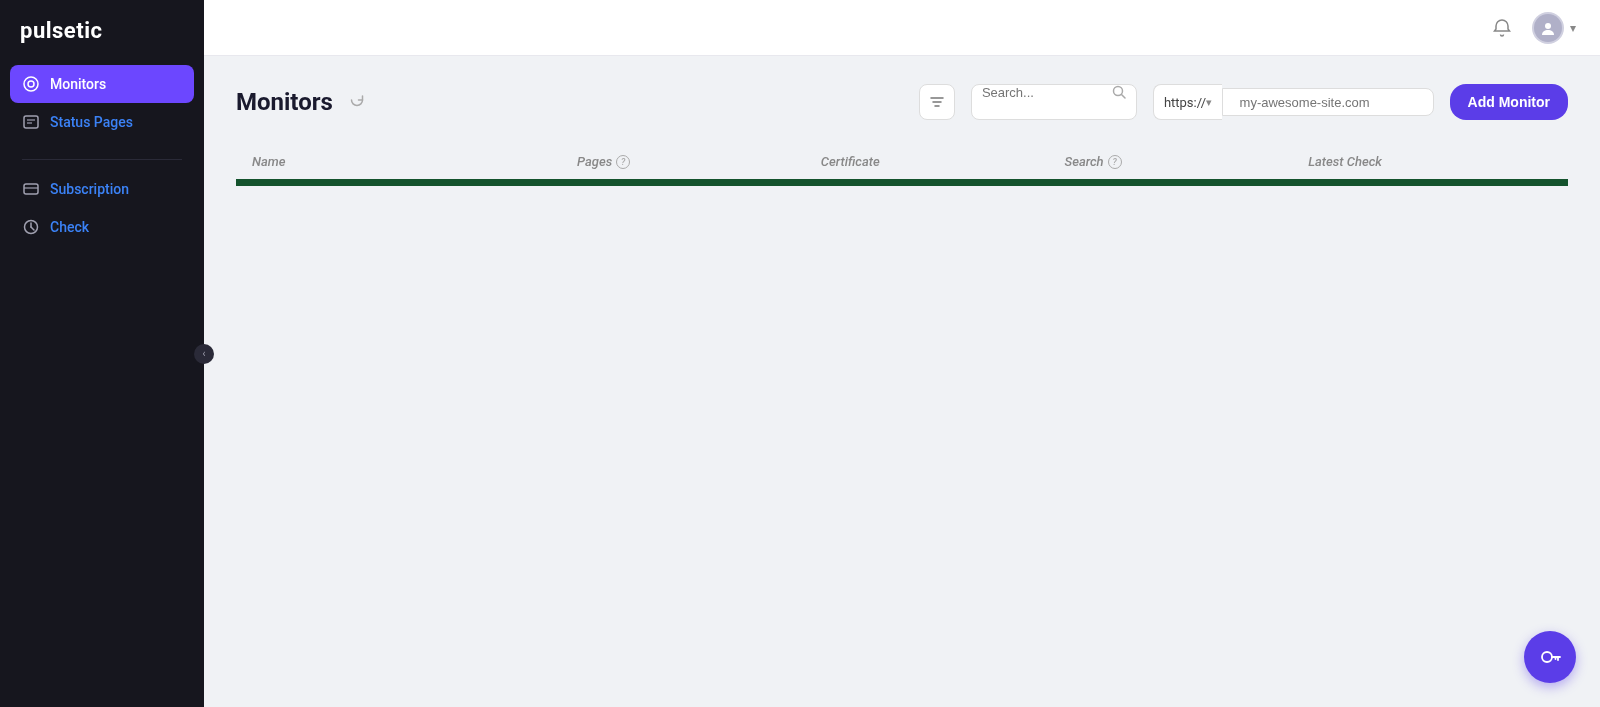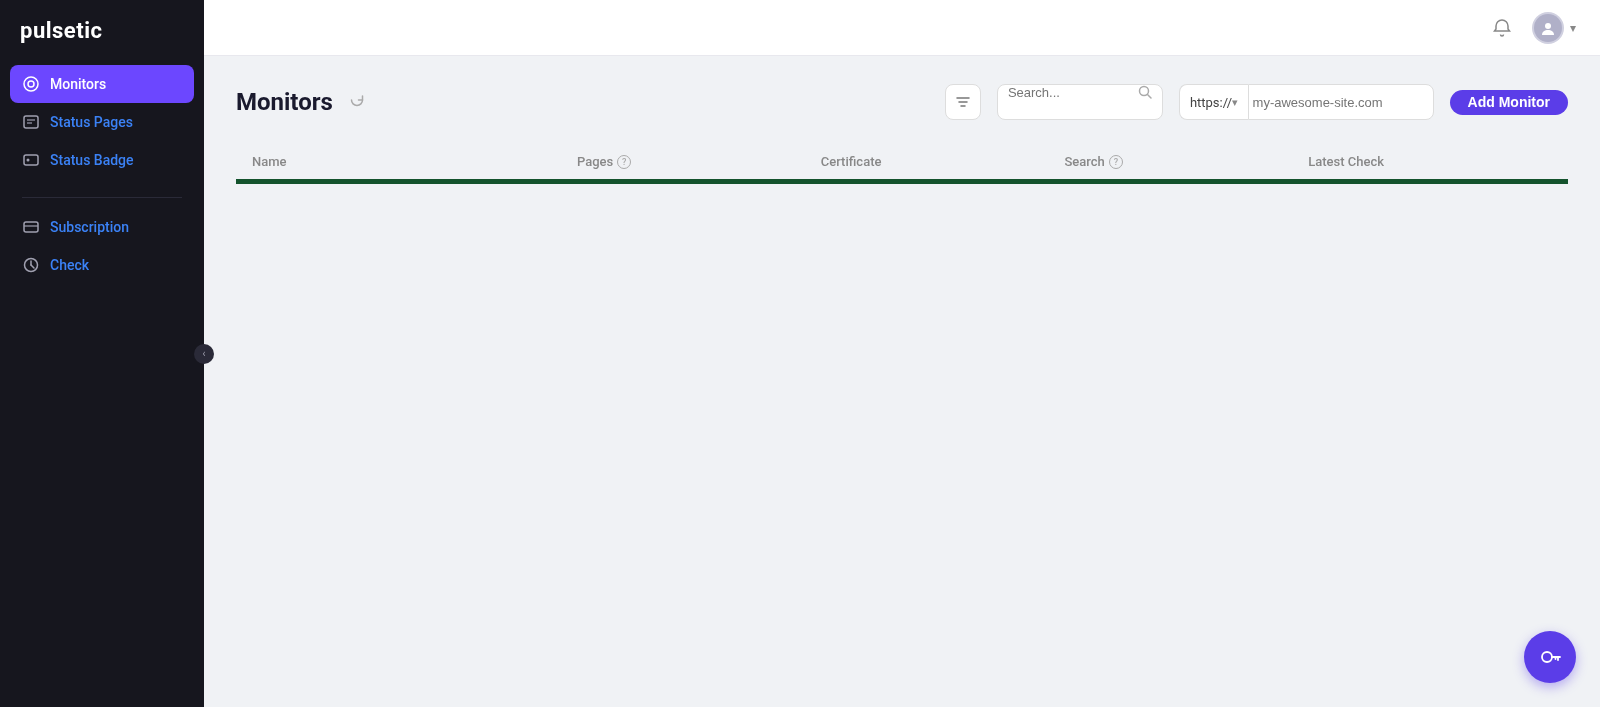--- a/index.html
+++ b/index.html
@@ -183,47 +183,48 @@
       padding: 0 10px;
       height: 36px;
       cursor: pointer;
       font-size: 13px;
       color: #444;
       border-right: none;
     }
     .url-input {
       border: 1px solid #ddd;
       border-radius: 0 8px 8px 0;
-      padding: 0 4px;
-      height: 36px;
+      padding: 0 17px;
+      height: 28px;
       font-size: 13px;
       color: #444;
       outline: none;
       min-width: 180px;
       background: #fff;
     }
     .add-monitor-btn {
       background: #5b3de8;
       color: #fff;
       border: none;
       border-radius: 16px;
       padding: 0 18px;
-      height: 25px;
+      height: 36px;
       font-size: 14px;
       font-weight: 600;
       cursor: pointer;
       white-space: nowrap;
     }
 
     
     .table-header {
       display: grid;
       grid-template-columns: 2fr 1.5fr 1.5fr 1.5fr 1.5fr;
       padding: 10px 16px;
-      border-bottom: 5px solid #14532d;
+      border-bottom: 7px solid #14532d;
+      font-style: italic;
     }
     .table-col-header {
       font-size: 13px;
       color: #888;
       font-weight: 500;
       display: flex;
       align-items: center;
       gap: 4px;
     }
     .info-icon {
@@ -285,29 +286,20 @@
         <span class="nav-icon">
           <svg width="16" height="16" viewBox="0 0 16 16" fill="none">
             <rect x="1" y="2" width="14" height="12" rx="2" stroke="#a0a0b0" stroke-width="1.5"></rect>
             <line x1="4" y1="6" x2="12" y2="6" stroke="#a0a0b0" stroke-width="1.2"></line>
             <line x1="4" y1="9" x2="9" y2="9" stroke="#a0a0b0" stroke-width="1.2"></line>
           </svg>
         </span>
         <span>Status Pages</span>
       </div>
 
-      <div class="nav-item">
-        <span class="nav-icon">
-          <svg width="16" height="16" viewBox="0 0 16 16" fill="none">
-            <rect x="1" y="3" width="14" height="10" rx="2" stroke="#a0a0b0" stroke-width="1.5"></rect>
-            <circle cx="5" cy="8" r="1.5" fill="#a0a0b0"></circle>
-          </svg>
-        </span>
-        <span>Status Badge</span>
-      </div>
     </div>
 
     <div class="nav-divider"></div>
 
     <div class="nav-section">
 
 
       <div class="nav-item">
         <span class="nav-icon">
           <svg width="16" height="16" viewBox="0 0 16 16" fill="none">

